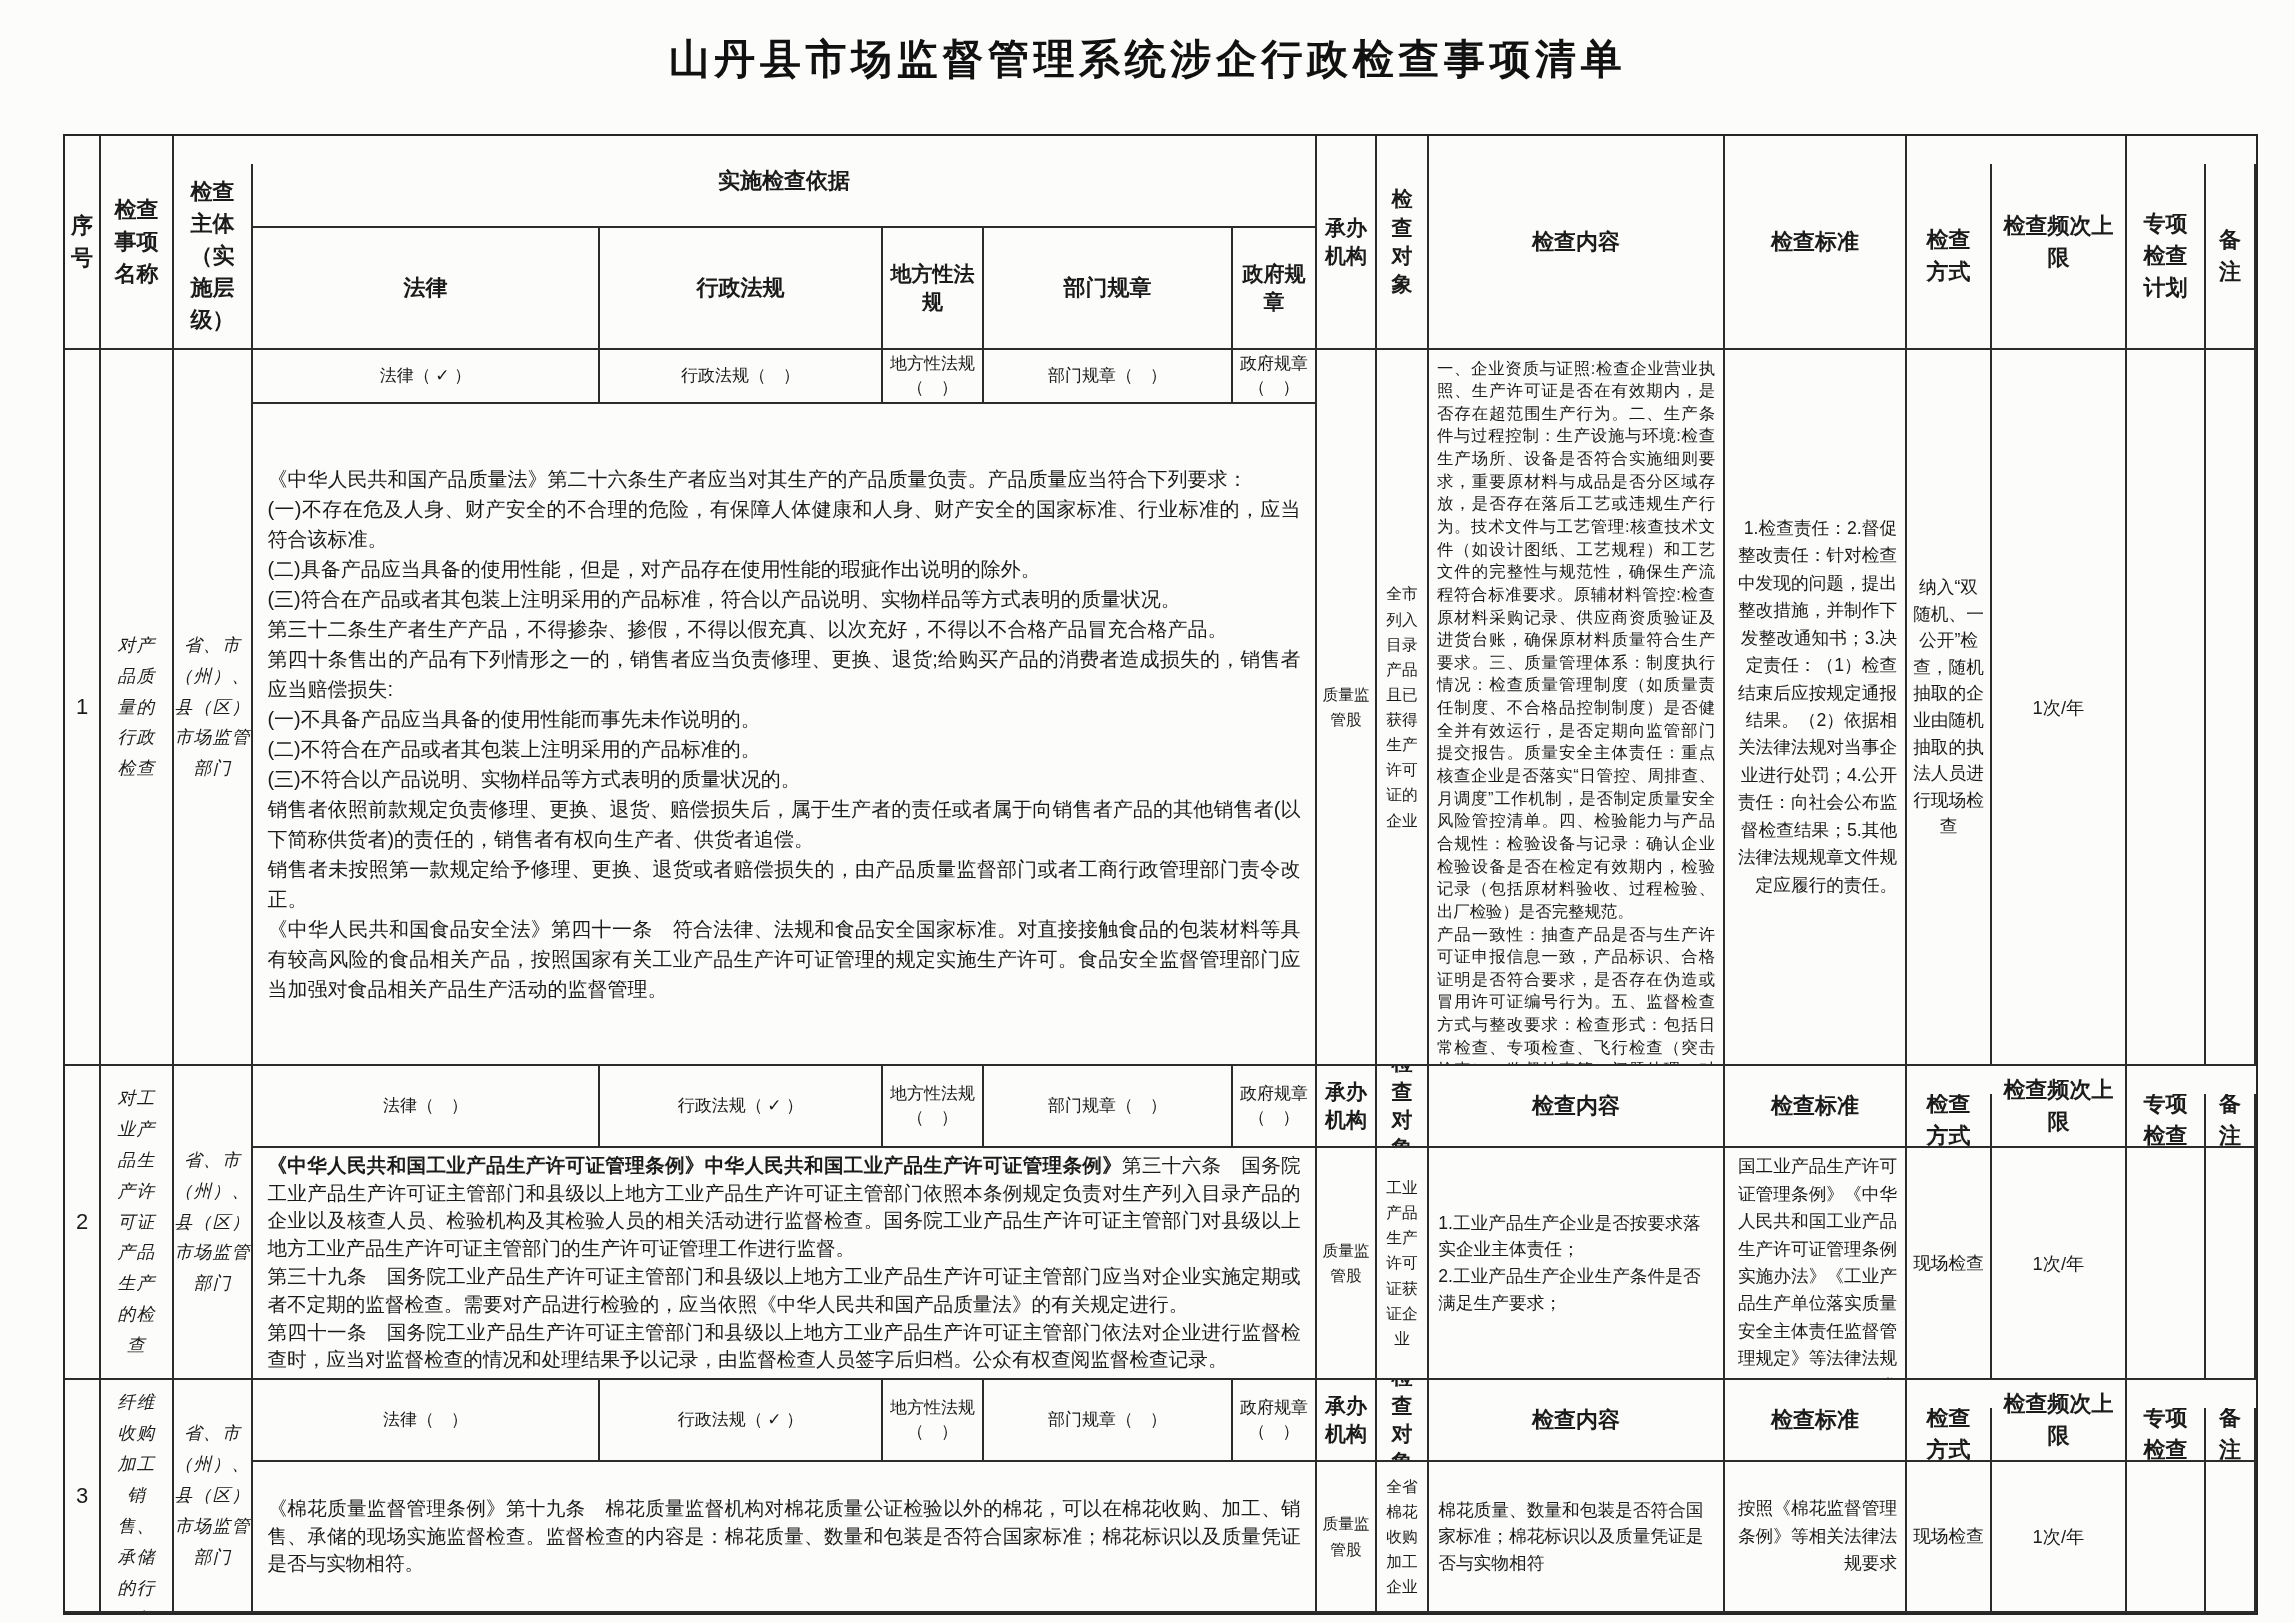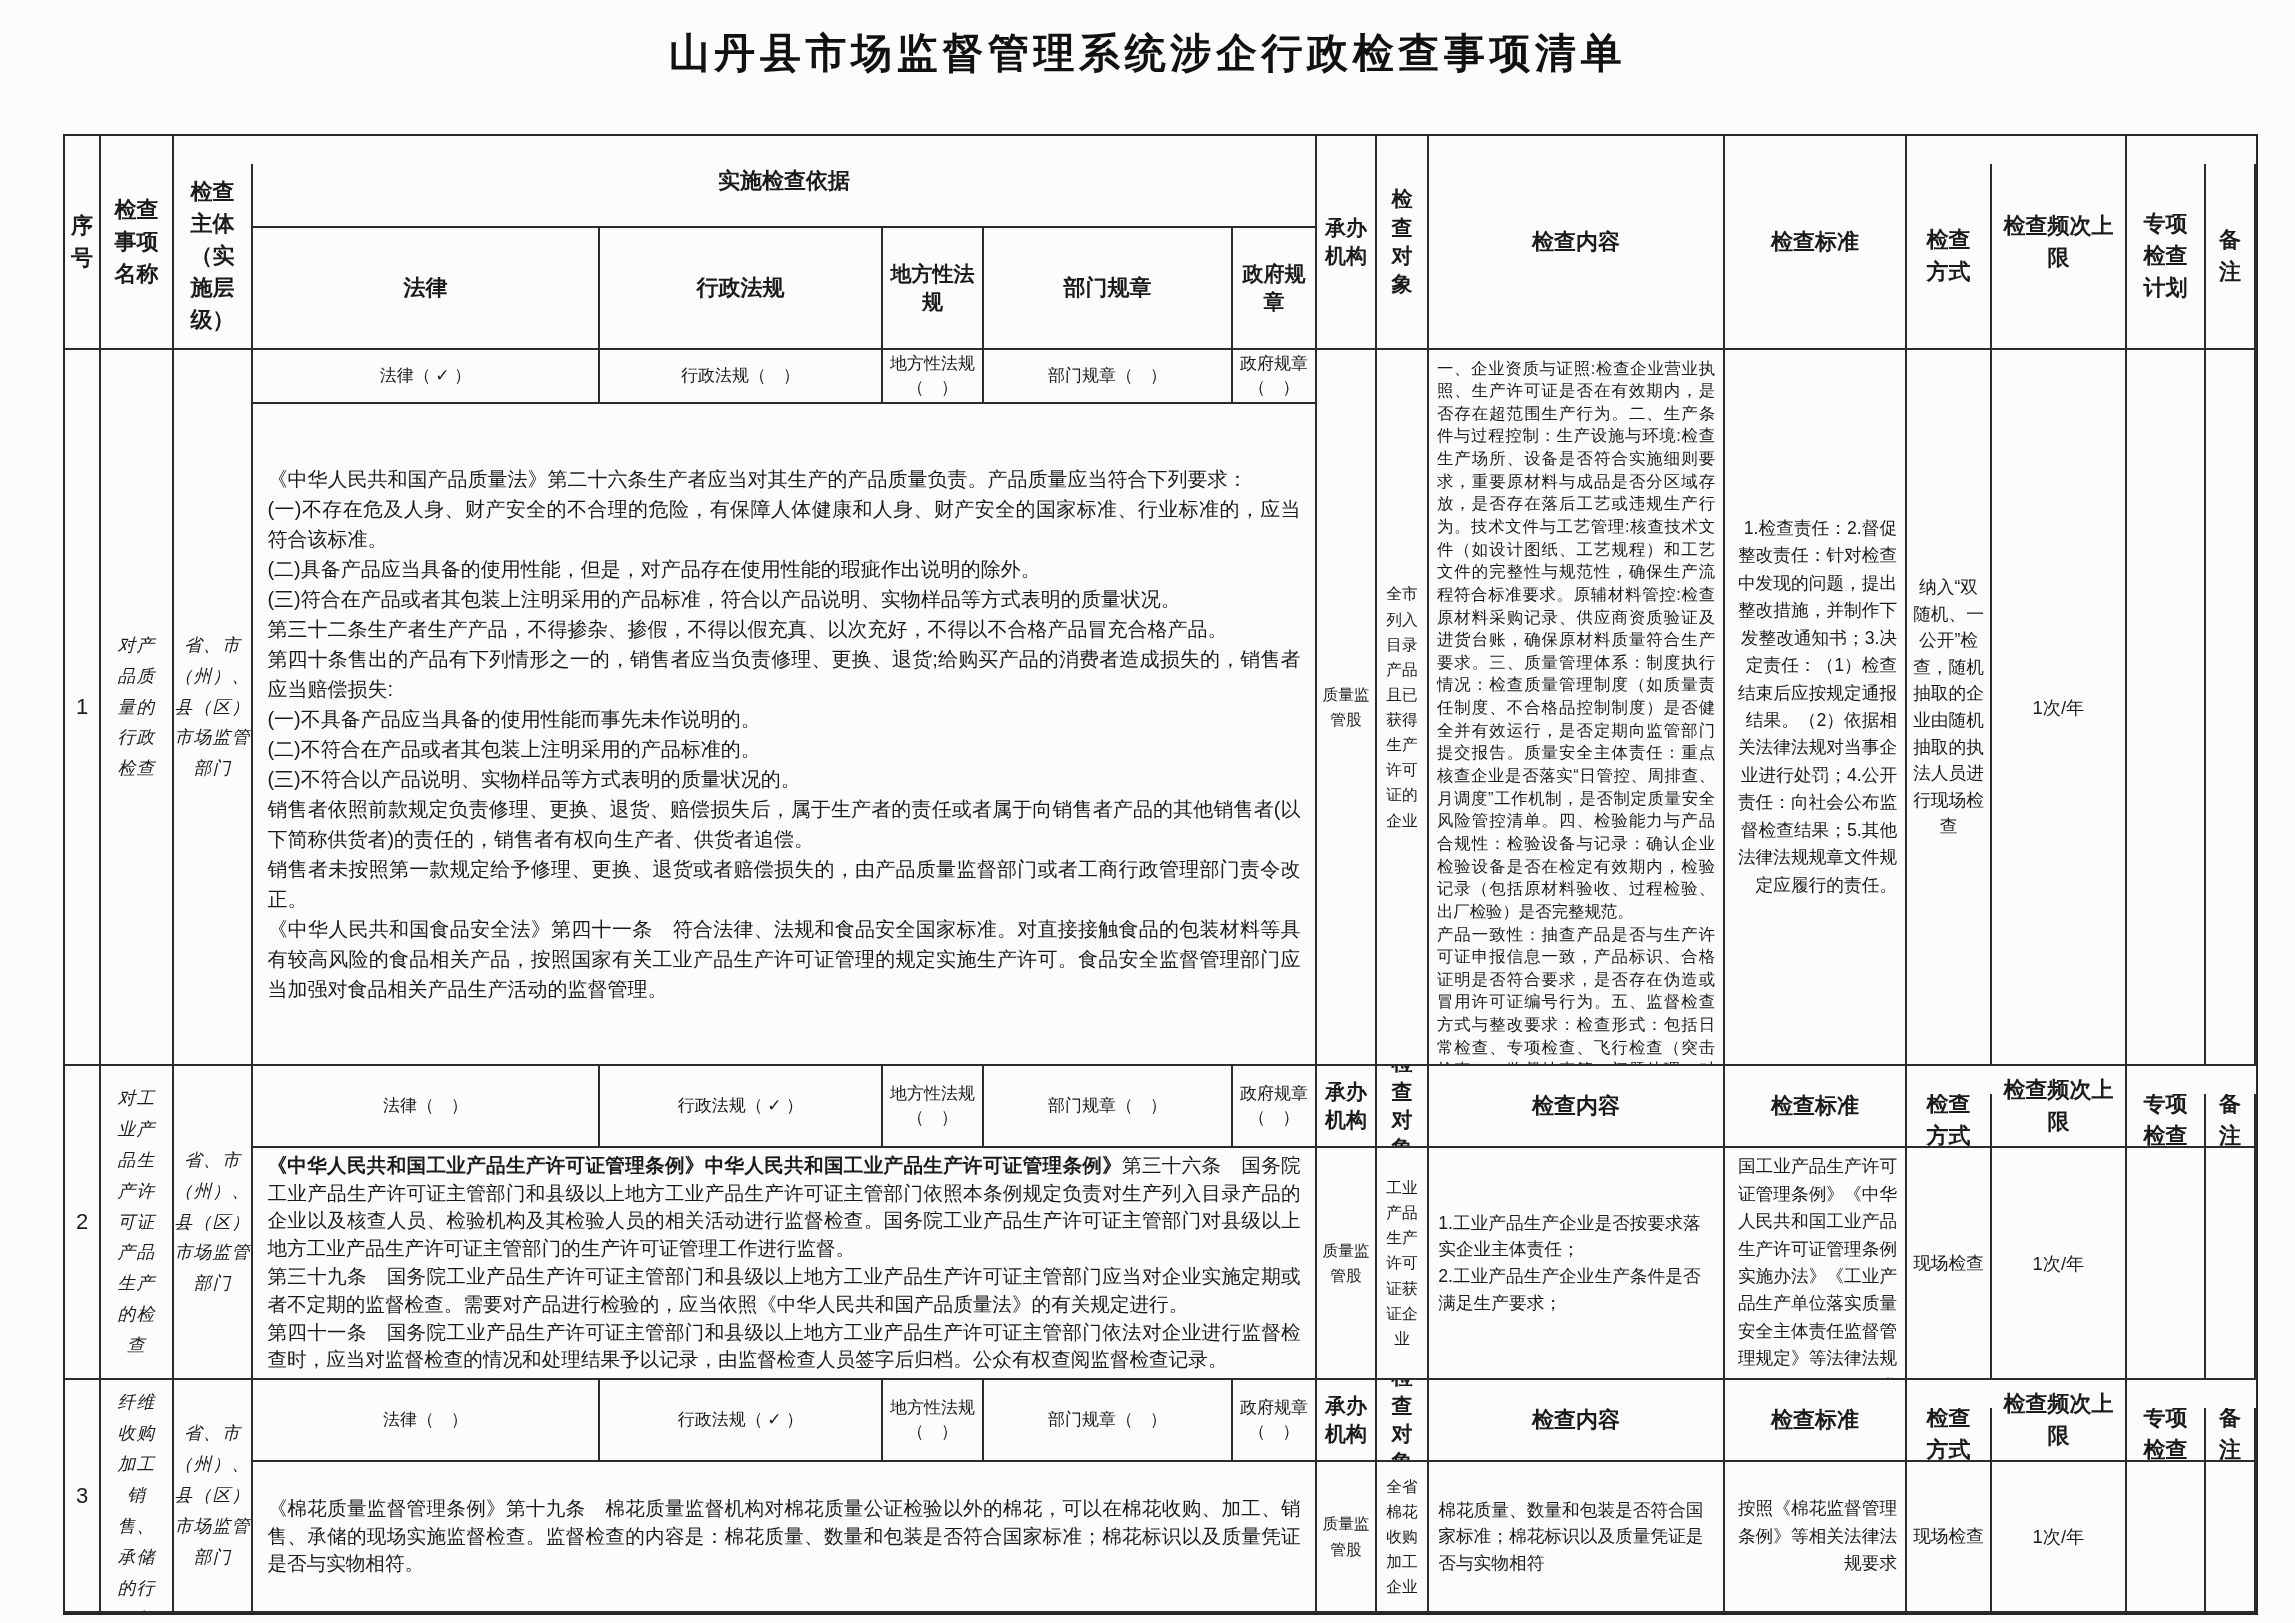--- a/index.html
+++ b/index.html
@@ -1,18 +1,18 @@
 <!DOCTYPE html>
 <html style="font-size:10.5px"><head>
 <meta charset="utf-8">
 <style>
   html,body{margin:0;padding:0;background:#efefed;}
   .page{position:relative;width:2295px;height:1623px;background:#fcfcfa;overflow:hidden;
         font-family:"Liberation Sans", sans-serif;color:#1b1b1b;}
-  .title{position:absolute;left:0;top:26px;width:100%;text-align:center;
+  .title{position:absolute;left:0;top:32px;width:100%;text-align:center;
          font-size:41px;font-weight:bold;letter-spacing:4.6px;color:#111;}
   .tbl{position:absolute;left:63px;top:134px;border:2.6px solid #262626;background:#fcfcfa;
        display:grid;
        grid-template-columns:36px 73px 79px 347px 283px 101px 249px 84px 60px 52px 296px 182px 85px 135px 79px 50px;
        grid-template-rows:92px 122px 54px 662px 82px 232px 82px 151px;}
   .cell{border-right:2px solid #2c2c2c;border-bottom:2px solid #2c2c2c;
         display:flex;align-items:center;justify-content:center;
         overflow:hidden;box-sizing:border-box;text-align:center;}
   .hd{font-weight:bold;font-size:22px;line-height:1.45;padding:2.6px 9.2px;}
   .hd2{font-weight:bold;font-size:21px;line-height:1.35;padding:1.3px 6.5px;}

